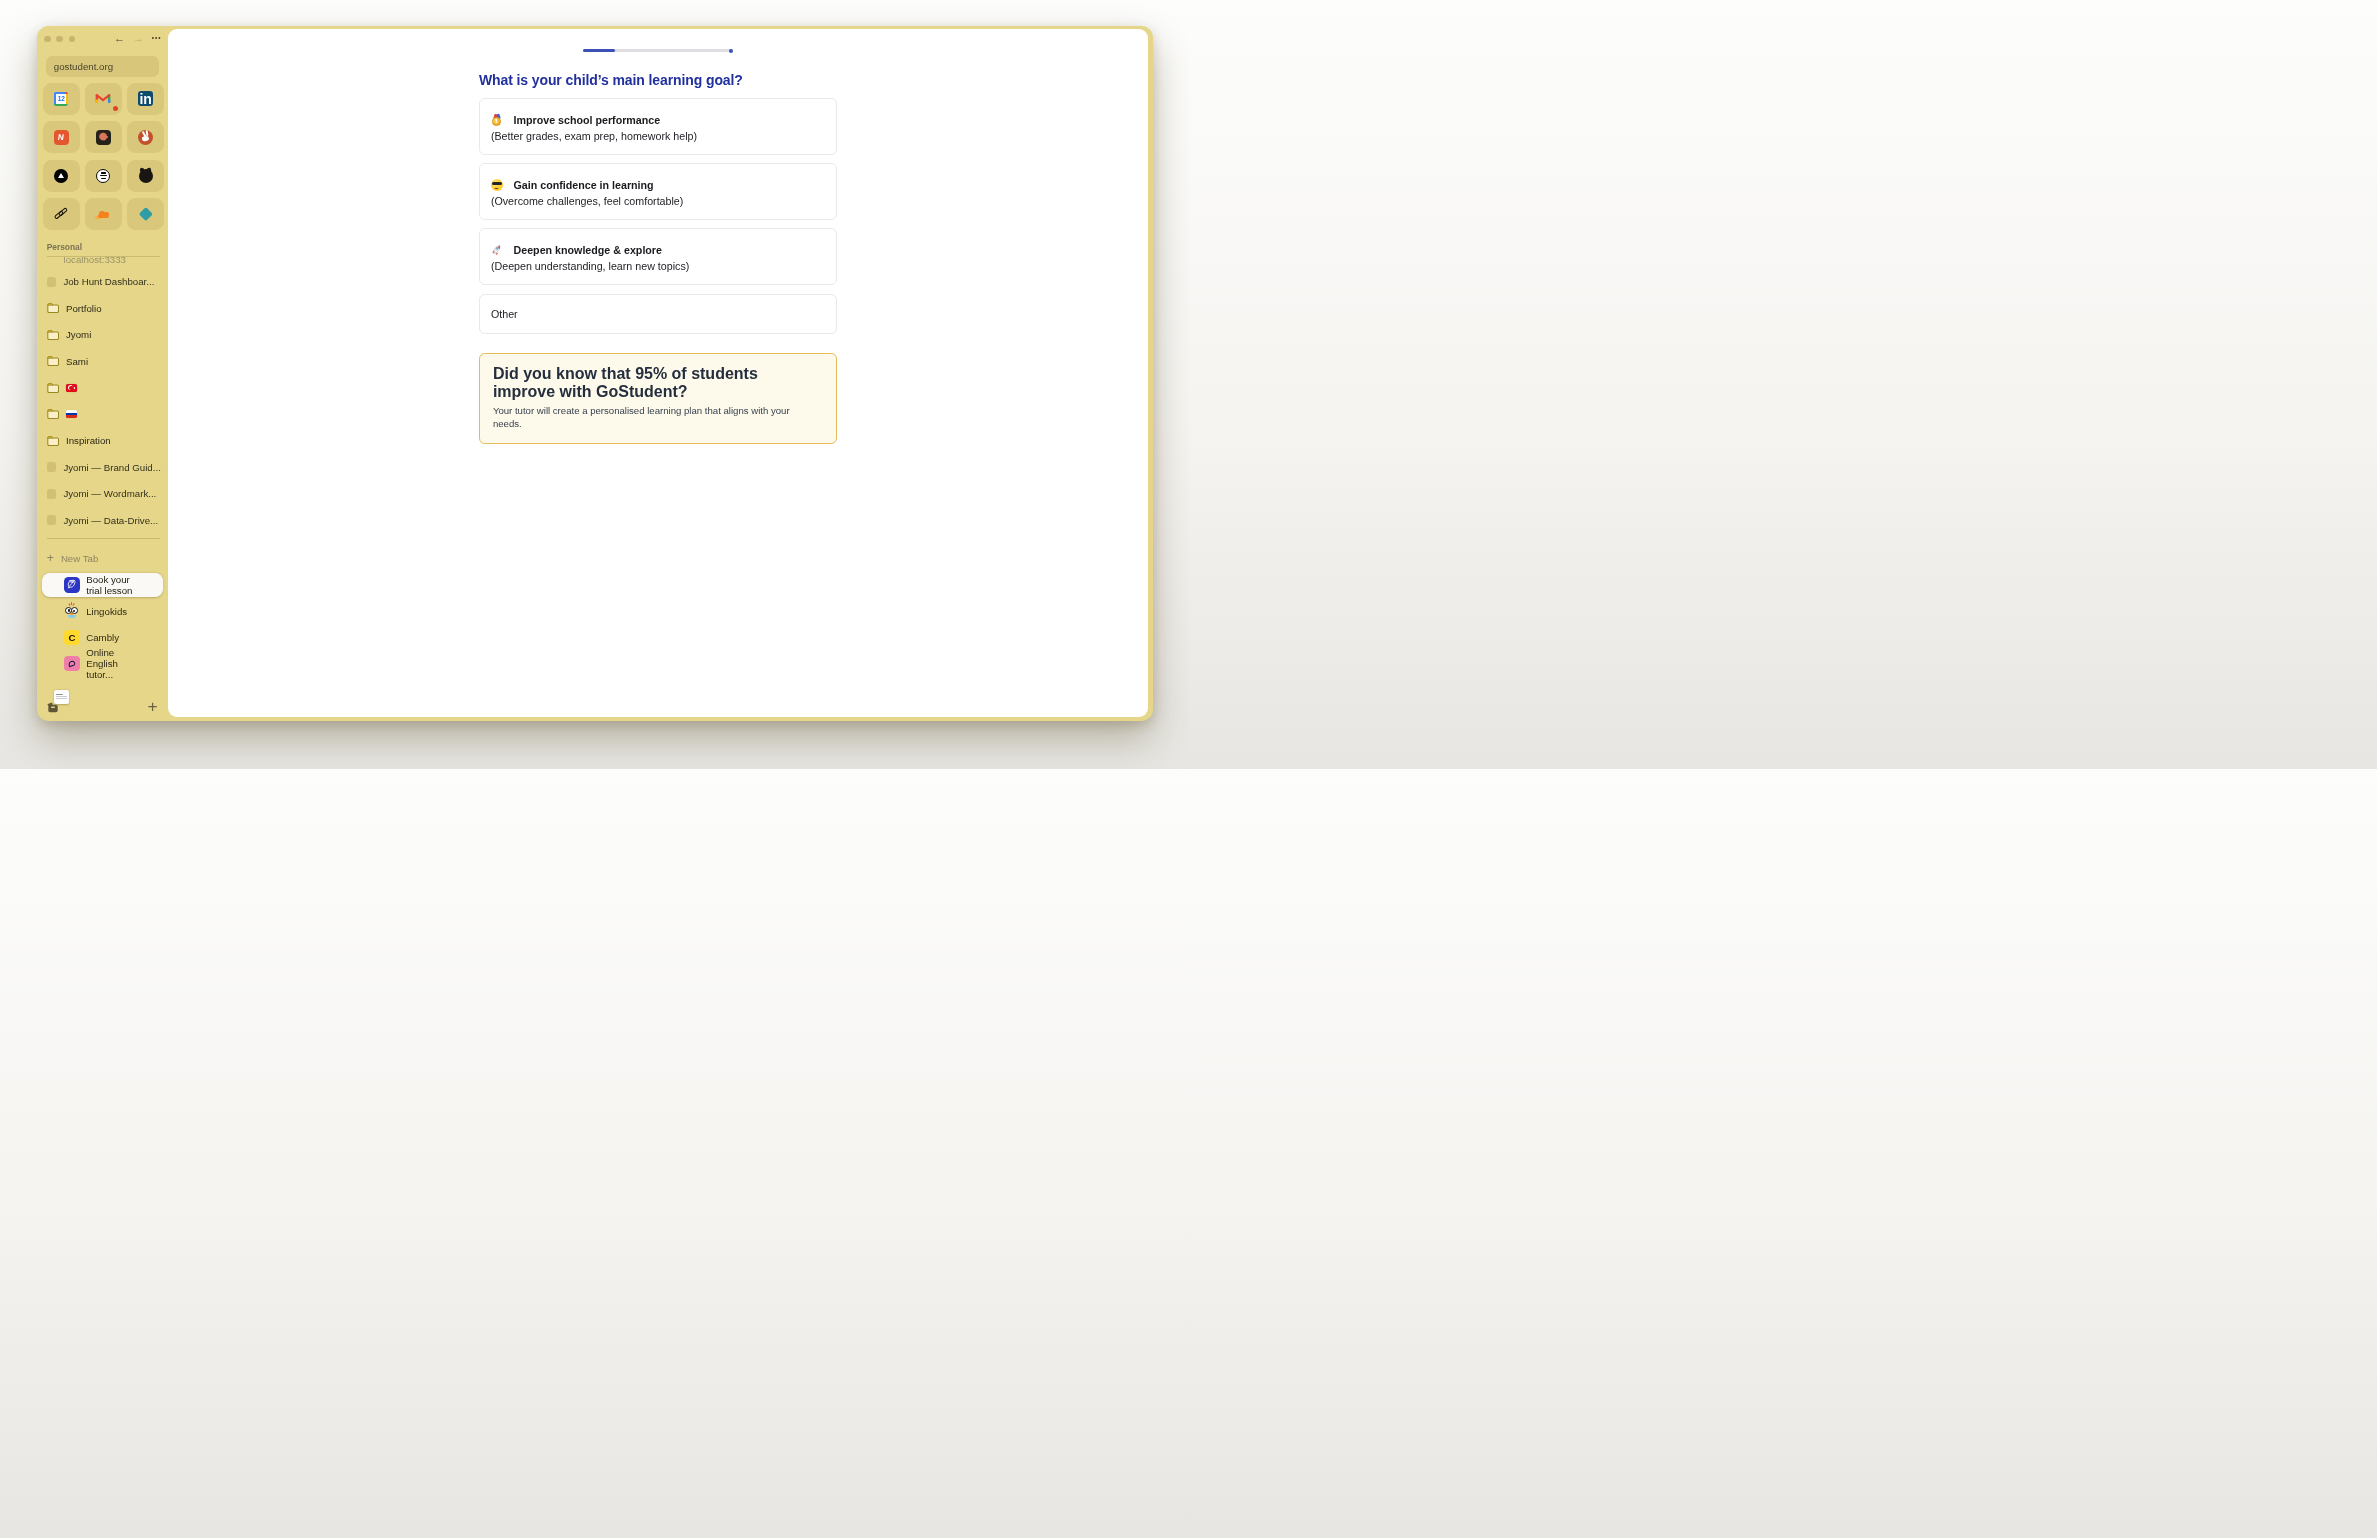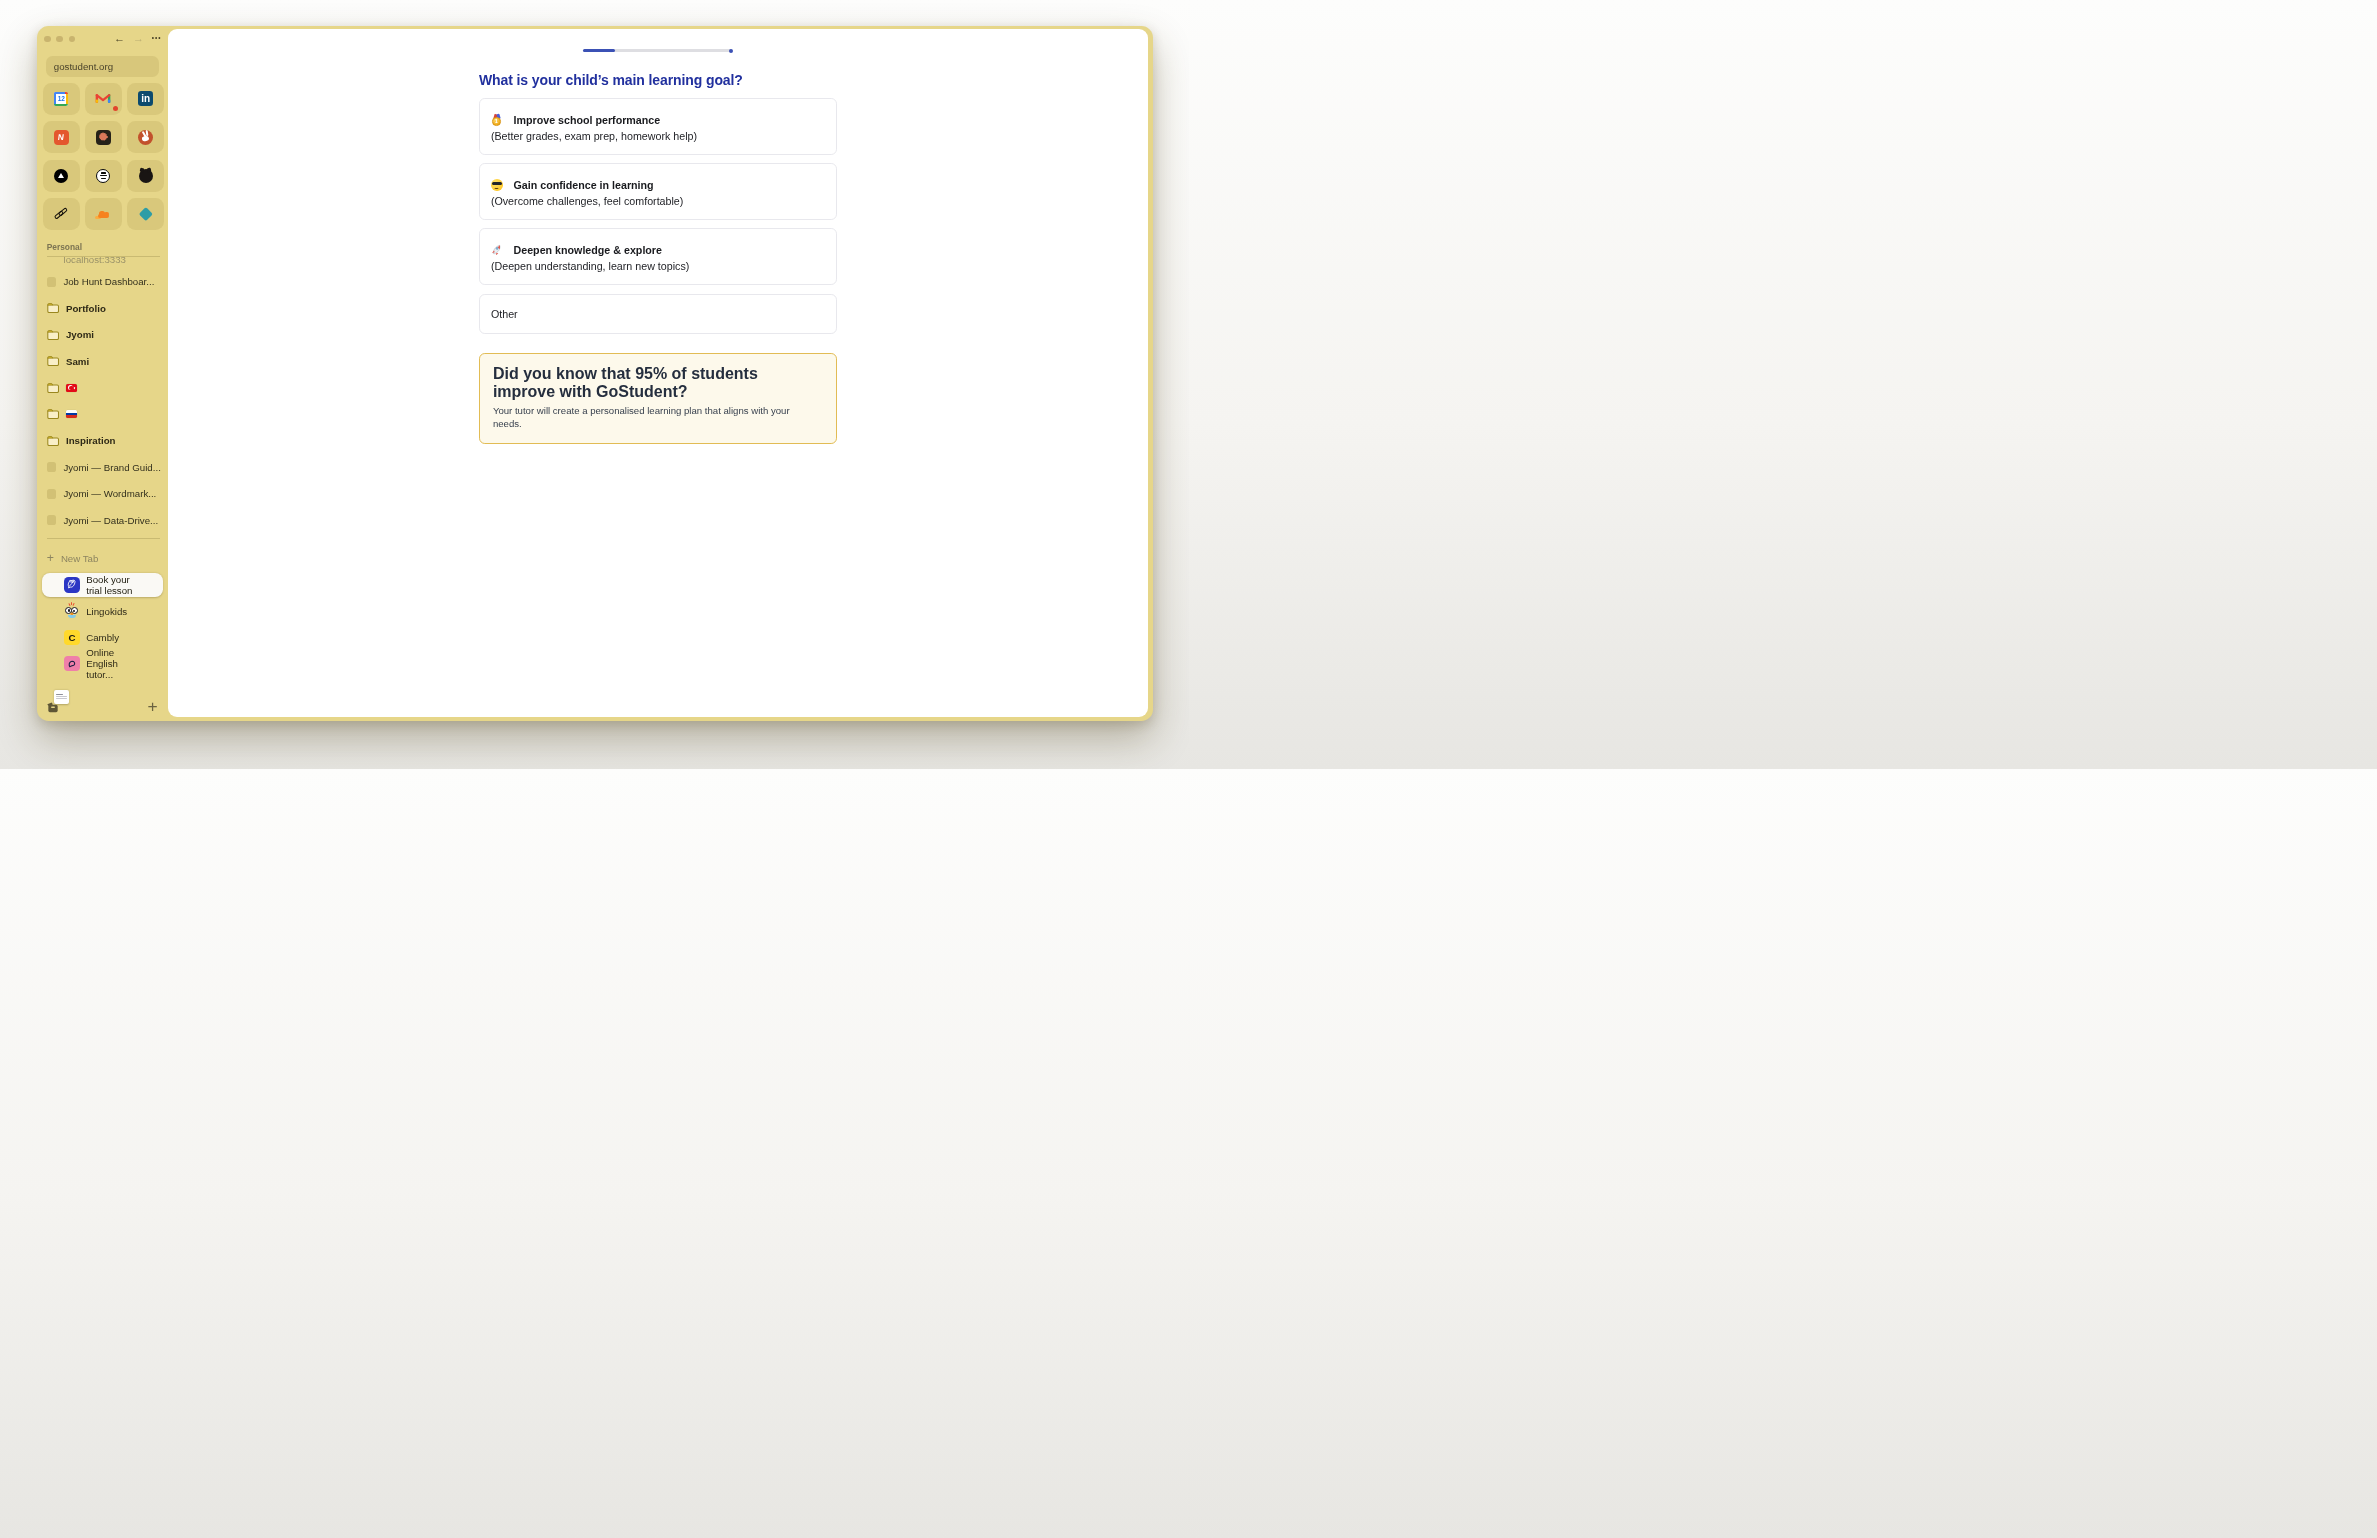--- a/index.html
+++ b/index.html
@@ -30,21 +30,21 @@
     align-items:center; justify-content:center; position:relative; }
 
   .space-label { margin:11.6px 0 0 9.7px; font-size:8.4px; font-weight:700; color:#7C7452; }
   .sb-divider { height:0.6px; background:rgba(100,86,30,.22); margin:4.5px 7.8px 0 9.7px; }
   .scrolled-tab { margin:0 9px 0 26.5px; height:10.3px; overflow:hidden; font-size:9.7px; color:#8D8663; opacity:.85; }
   .scrolled-tab span { position:relative; top:-2.6px; display:inline-block; }
 
   .sb-list { margin-top:1.3px; }
   .sb-row { display:flex; align-items:center; gap:7px; height:26.5px; padding:0 5.2px 0 9.7px; font-size:9.7px; }
   .sb-row .lbl { color:#33301D; white-space:nowrap; overflow:hidden;text-align:center; }
-  .sb-row.folder .lbl { font-weight:700; color:#2E2916; }
+  .sb-row.folder .lbl { font-weight:400; color:#2E2916; }
   .favicon { width:9.7px; height:9.7px; border-radius:2.6px; background:#D2C175; flex:0 0 auto; }
 
   .flag { width:11px; height:7.8px; border-radius:1.6px; overflow:hidden; position:relative;
     box-shadow:0 0 0 0.3px rgba(0,0,0,.12); flex:0 0 auto; }
   .flag-tr { background:#E30A17; }
   .flag-tr::before { content:''; position:absolute; left:1.9px; top:1.3px; width:5.2px; height:5.2px; border-radius:50%; background:#fff; }
   .flag-tr::after  { content:''; position:absolute; left:3.5px; top:1.8px; width:4.2px; height:4.2px; border-radius:50%; background:#E30A17; }
   .flag-tr i { position:absolute; left:7.4px; top:3px; width:1.9px; height:1.9px; background:#fff; transform:rotate(20deg); }
   .flag-ru { background:linear-gradient(180deg,#fff 0 33%,#0039A6 33% 66%,#D52B1E 66% 100%); }
 
@@ -73,21 +73,21 @@
   .ic-cal .e-r { position:absolute; top:0; right:0; bottom:1.9px; width:1.9px; background:#FBBC04; }
   .ic-cal .e-b { position:absolute; bottom:0; left:0; right:0; height:1.9px; background:#34A853; }
   .ic-cal .e-c { position:absolute; top:0; right:0; width:3.2px; height:1.9px; background:#EA4335; }
   .ic-cal .num { position:absolute; inset:1.9px; display:flex; align-items:center; justify-content:center;
     color:#1A73E8; font-size:6.5px; font-weight:700; }
 
   .ic-gmail { position:relative; width:16px; height:13px; }
   .gm-dot { position:absolute; right:-7px; bottom:-5.8px; width:5.2px; height:5.2px; border-radius:50%; background:#E2452D; }
 
   .ic-li { width:15px; height:15px; background:#0c4a6e; border-radius:3.2px; color:#fff; font-weight:800;
-    font-size:10px; display:flex; align-items:center; justify-content:center; }
+    font-size:14px; display:flex; align-items:center; justify-content:center; }
   .ic-nc { width:15px; height:15px; background:#E4572E; border-radius:3.9px; color:#fff; font-weight:800;
     font-size:8.4px; display:flex; align-items:center; justify-content:center; }
   .ic-nc b { transform:skewX(-8deg); }
 
   .ic-claude { width:15px; height:15px; background:#262219; border-radius:3.9px; position:relative; }
   .ic-claude i { position:absolute; left:50%; top:50%; width:8.4px; height:1.6px; margin:-0.8px 0 0 -4.2px;
     background:#D9795B; border-radius:1px; }
 
   .ic-rabbit { width:15px; height:15px; background:#C2512C; border-radius:50%; position:relative; overflow:hidden; }
   .ic-rabbit .ear1 { position:absolute; left:4.5px; top:1.3px; width:2.3px; height:5.8px; background:#fff; border-radius:1.3px; transform:rotate(-30deg); }

